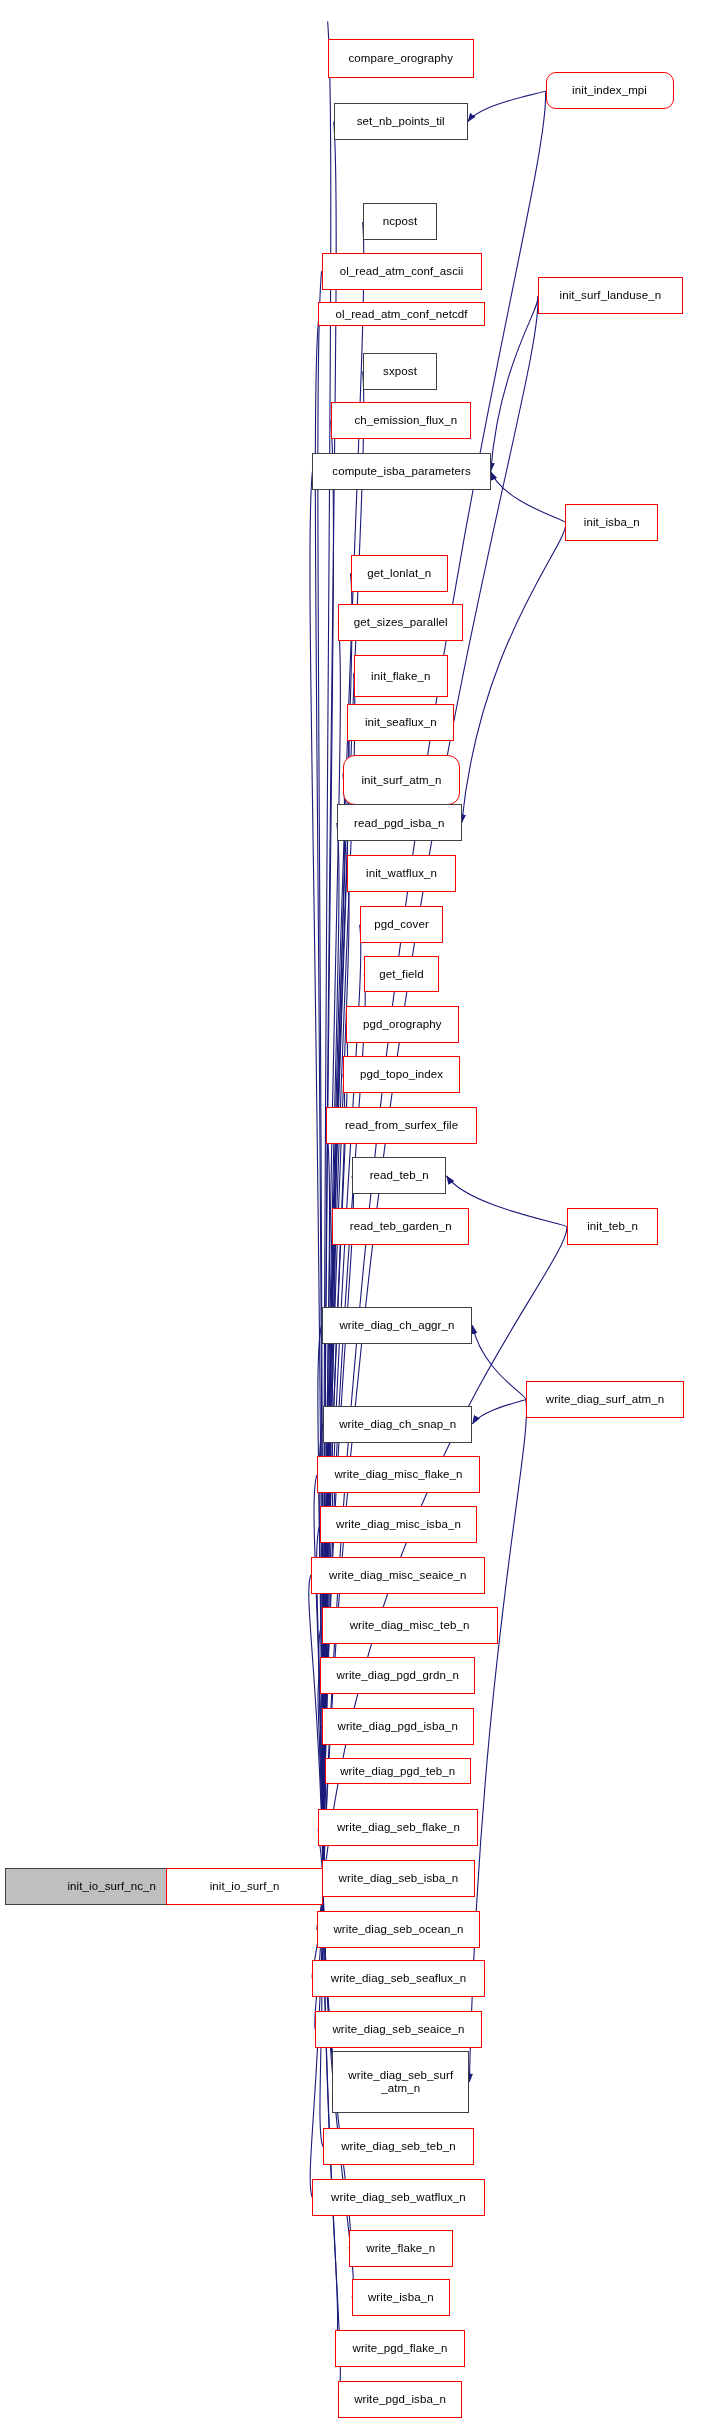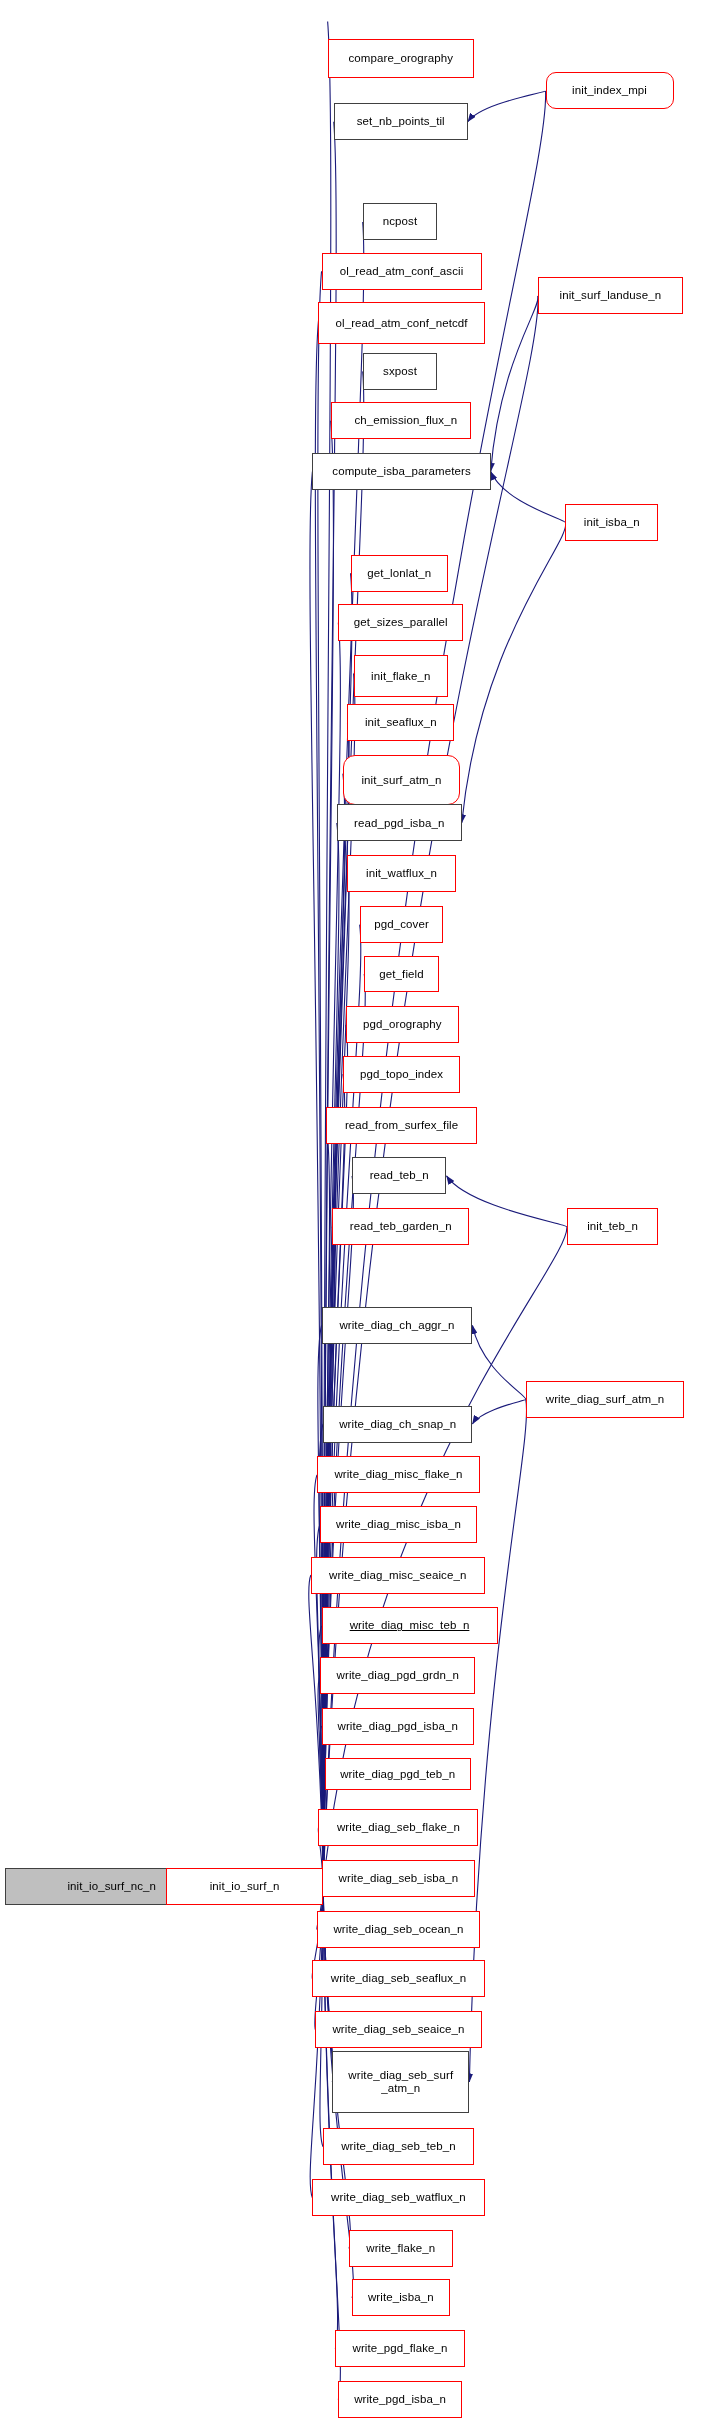--- a/index.html
+++ b/index.html
@@ -121,21 +121,21 @@
       </g>
   </svg>
   <div id="nodes">
       <div class="node filled" style="left: 4.57174px; top: 1867.86px; width: 190.489px; height: 36.9873px; padding-left: 24px;"><span>init_io_surf_nc_n</span></div>
       <div class="node red" style="left: 166.107px; top: 1867.86px; width: 156.963px; height: 36.9873px;"><span>init_io_surf_n</span></div>
       <div class="node red" style="left: 327.641px; top: 3.08228px; width: 146.296px; height: 39px; margin-top: 36px;"><span>compare_orography</span></div>
       <div class="node red" style="left: 545.561px; top: 72.4335px; width: 128.009px; height: 36.9873px; border-radius: 10px;"><span>init_index_mpi</span></div>
       <div class="node grey" style="left: 333.737px; top: 103.256px; width: 134.104px; height: 36.9873px;"><span>set_nb_points_til</span></div>
       <div class="node grey" style="left: 362.691px; top: 203.43px; width: 74.6717px; height: 36.9873px;"><span>ncpost</span></div>
       <div class="node red" style="left: 321.546px; top: 252.747px; width: 160.011px; height: 36.9873px;"><span>ol_read_atm_conf_ascii</span></div>
-      <div class="node red" style="left: 318.498px; top: 302.063px; width: 166.107px; height: 42px; justify-content: center;"><span>ol_read_atm_conf_netcdf</span></div>
+      <div class="node red" style="left: 318.498px; top: 302.063px; width: 166.107px; height: 24px; justify-content: center;"><span>ol_read_atm_conf_netcdf</span></div>
       <div class="node red" style="left: 537.941px; top: 277.405px; width: 144.772px; height: 36.9873px;"><span>init_surf_landuse_n</span></div>
       <div class="node grey" style="left: 362.691px; top: 352.921px; width: 74.6717px; height: 36.9873px;"><span>sxpost</span></div>
       <div class="node red" style="left: 330.689px; top: 402.237px; width: 140.2px; height: 36.9873px; padding-left: 10px;"><span>ch_emission_flux_n</span></div>
       <div class="node grey" style="left: 312.402px; top: 453.095px; width: 178.298px; height: 36.9873px;"><span>compute_isba_parameters</span></div>
       <div class="node red" style="left: 565.372px; top: 503.953px; width: 92.9587px; height: 36.9873px;"><span>init_isba_n</span></div>
       <div class="node red" style="left: 350.5px; top: 554.81px; width: 97.5304px; height: 36.9873px;"><span>get_lonlat_n</span></div>
       <div class="node red" style="left: 338.309px; top: 604.127px; width: 124.961px; height: 36.9873px;"><span>get_sizes_parallel</span></div>
       <div class="node red" style="left: 353.548px; top: 654.984px; width: 94.4826px; height: 42px;"><span>init_flake_n</span></div>
       <div class="node red" style="left: 347.452px; top: 704.301px; width: 106.674px; height: 36.9873px;"><span>init_seaflux_n</span></div>
       <div class="node red" style="left: 342.88px; top: 755.158px; width: 117.341px; height: 50px; border-radius: 12px;"><span>init_surf_atm_n</span></div>
@@ -148,24 +148,24 @@
       <div class="node red" style="left: 326.117px; top: 1106.54px; width: 150.867px; height: 36.9873px;"><span>read_from_surfex_file</span></div>
       <div class="node grey" style="left: 352.024px; top: 1157.4px; width: 94.4826px; height: 36.9873px;"><span>read_teb_n</span></div>
       <div class="node red" style="left: 332.213px; top: 1208.25px; width: 137.152px; height: 36.9873px;"><span>read_teb_garden_n</span></div>
       <div class="node red" style="left: 566.896px; top: 1208.25px; width: 91.4348px; height: 36.9873px;"><span>init_teb_n</span></div>
       <div class="node grey" style="left: 321.546px; top: 1306.89px; width: 150.867px; height: 36.9873px;"><span>write_diag_ch_aggr_n</span></div>
       <div class="node red" style="left: 525.75px; top: 1380.86px; width: 158.487px; height: 36.9873px; text-align: right;"><span>write_diag_surf_atm_n</span></div>
       <div class="node grey" style="left: 323.07px; top: 1405.52px; width: 149.343px; height: 36.9873px;"><span>write_diag_ch_snap_n</span></div>
       <div class="node red" style="left: 316.974px; top: 1456.38px; width: 163.059px; height: 36.9873px;"><span>write_diag_misc_flake_n</span></div>
       <div class="node red" style="left: 320.022px; top: 1505.69px; width: 156.963px; height: 36.9873px;"><span>write_diag_misc_isba_n</span></div>
       <div class="node red" style="left: 310.878px; top: 1556.55px; width: 173.726px; height: 36.9873px;"><span>write_diag_misc_seaice_n</span></div>
-      <div class="node red" style="left: 321.546px; top: 1607.41px; width: 176px; height: 36.9873px; text-decoration: underline;"><span>write_diag_misc_teb_n</span></div>
+      <div class="node red" style="left: 321.546px; top: 1607.41px; width: 176px; height: 36.9873px;"><span>write_diag_misc_teb_n</span></div>
       <div class="node red" style="left: 320.022px; top: 1656.72px; width: 155.439px; height: 36.9873px;"><span>write_diag_pgd_grdn_n</span></div>
       <div class="node red" style="left: 321.546px; top: 1707.58px; width: 152.391px; height: 36.9873px;"><span>write_diag_pgd_isba_n</span></div>
-      <div class="node red" style="left: 324.593px; top: 1758.44px; width: 146.296px; height: 32px;"><span>write_diag_pgd_teb_n</span></div>
+      <div class="node red" style="left: 324.593px; top: 1758.44px; width: 146.296px; height: 26px;"><span>write_diag_pgd_teb_n</span></div>
       <div class="node red" style="left: 318.498px; top: 1809.3px; width: 160.011px; height: 36.9873px;"><span>write_diag_seb_flake_n</span></div>
       <div class="node red" style="left: 321.546px; top: 1860.16px; width: 153.915px; height: 36.9873px;"><span>write_diag_seb_isba_n</span></div>
       <div class="node red" style="left: 316.974px; top: 1911.01px; width: 163.059px; height: 36.9873px;"><span>write_diag_seb_ocean_n</span></div>
       <div class="node red" style="left: 312.402px; top: 1960.33px; width: 172.202px; height: 36.9873px;"><span>write_diag_seb_seaflux_n</span></div>
       <div class="node red" style="left: 315.45px; top: 2011.19px; width: 166.107px; height: 36.9873px;"><span>write_diag_seb_seaice_n</span></div>
       <div class="node grey" style="left: 332.213px; top: 2051.26px; width: 137.152px; height: 61.6456px;"><span>write_diag_seb_surf
 _atm_n</span></div>
       <div class="node red" style="left: 323.07px; top: 2128.31px; width: 150.867px; height: 36.9873px;"><span>write_diag_seb_teb_n</span></div>
       <div class="node red" style="left: 312.402px; top: 2179.17px; width: 172.202px; height: 36.9873px;"><span>write_diag_seb_watflux_n</span></div>
       <div class="node red" style="left: 348.976px; top: 2230.03px; width: 103.626px; height: 36.9873px;"><span>write_flake_n</span></div>

